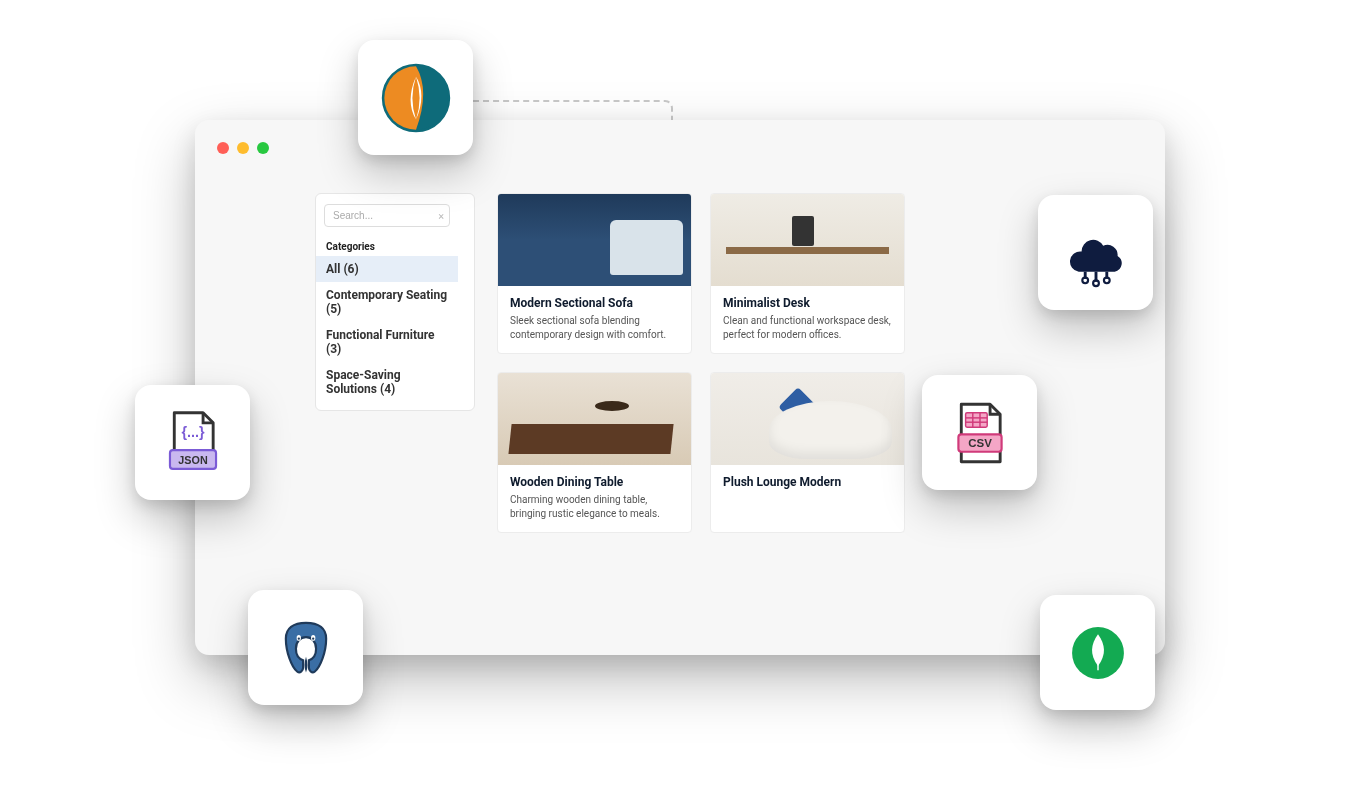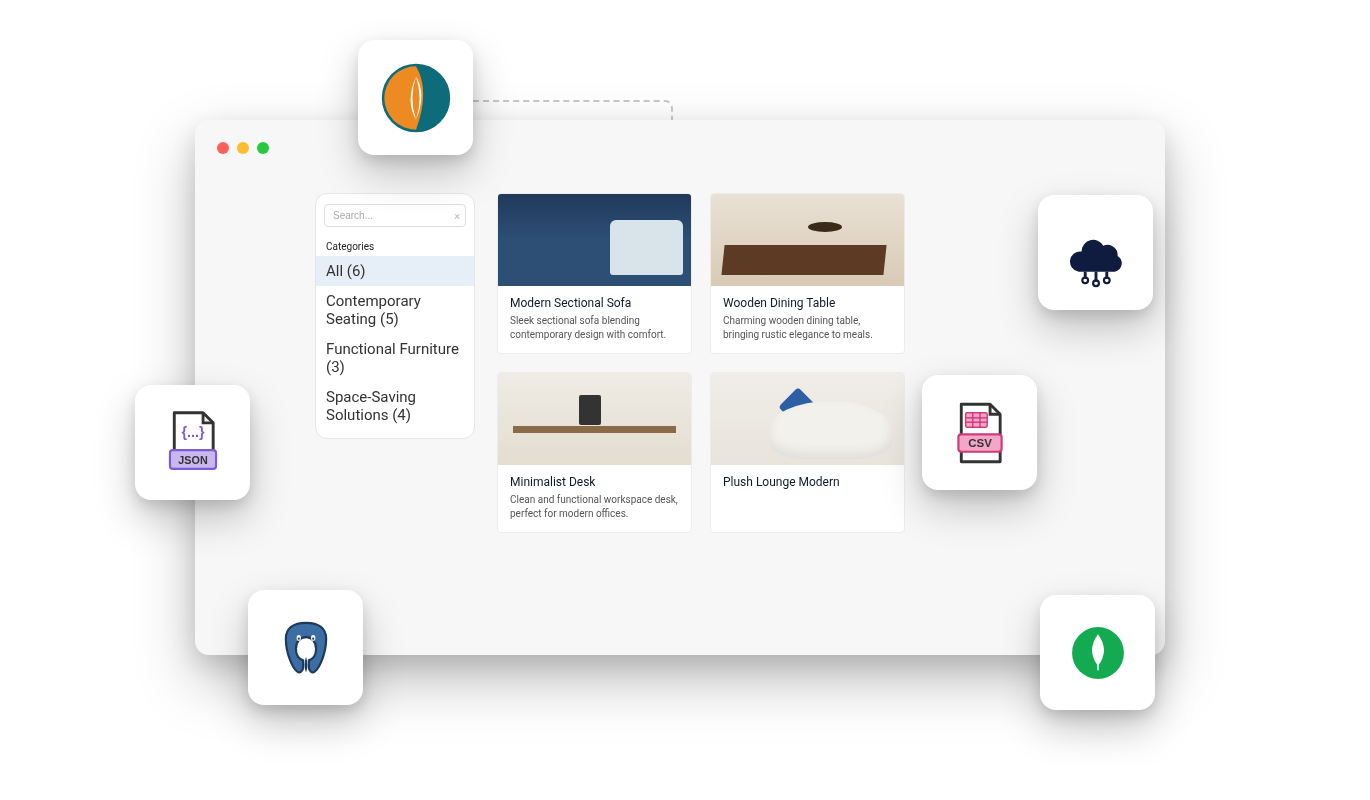--- a/index.html
+++ b/index.html
@@ -44,22 +44,22 @@
 .dot-green { background: #28c840; }
 
 
 .sidebar {
   position: absolute;
   left: 120px;
   top: 73px;
   width: 160px;
   background: #fff;
   border: 1px solid #e6e6e6;
-  border-radius: 12px;
-  padding: 6px 0 8px 0;
+  border-radius: 6px;
+  padding: 6px 16px 8px 0;
   font-size: 10px;
 }
 .search-wrap {
   margin: 4px 8px 8px 8px;
   position: relative;
 }
 .search-input {
   width: 100%;
   padding: 5px 22px 5px 8px;
   border: 1px solid #ddd;
@@ -71,31 +71,32 @@
 .search-clear {
   position: absolute;
   right: 6px;
   top: 50%;
   transform: translateY(-50%);
   color: #bbb;
   font-size: 11px;
   cursor: pointer;
 }
 .sidebar-heading {
-  font-weight: 400;
+  font-weight: 700;
   font-size: 10px;
   color: #222;
   padding: 6px 10px 4px 10px;
 }
 .cat-list { list-style: none; }
 .cat-item {
   padding: 6px 10px;
-  font-size: 15px;
+  font-size: 12px;
   color: #333;
   cursor: pointer;
+  font-weight: bold;
 }
 .cat-item.active {
   background: #e6eef8;
 }
 
 
 .grid {
   position: absolute;
   left: 302px;
   top: 73px;
@@ -111,21 +112,21 @@
   display: flex;
   flex-direction: column;
 }
 .card-img {
   height: 92px;
   background: #ccc;
   position: relative;
 }
 .card-body { padding: 10px 12px 12px 12px; }
 .card-title {
-  font-weight: 400;
+  font-weight: 700;
   font-size: 12px;
   color: #0f1b2d;
   margin-bottom: 4px;
 }
 .card-desc {
   font-size: 10px;
   color: #555;
   line-height: 1.35;
 }
 
@@ -252,31 +253,31 @@
 
   <div class="grid">
     <div class="card">
       <div class="card-img img-sofa"></div>
       <div class="card-body">
         <div class="card-title">Modern Sectional Sofa</div>
         <div class="card-desc">Sleek sectional sofa blending contemporary design with comfort.</div>
       </div>
     </div>
     <div class="card">
+      <div class="card-img img-desk"></div>
+      <div class="card-body">
+        <div class="card-title">Minimalist Desk</div>
+        <div class="card-desc">Clean and functional workspace desk, perfect for modern offices.</div>
+      </div>
+    </div>
+    <div class="card">
       <div class="card-img img-table"></div>
       <div class="card-body">
         <div class="card-title">Wooden Dining Table</div>
         <div class="card-desc">Charming wooden dining table, bringing rustic elegance to meals.</div>
-      </div>
-    </div>
-    <div class="card">
-      <div class="card-img img-desk"></div>
-      <div class="card-body">
-        <div class="card-title">Minimalist Desk</div>
-        <div class="card-desc">Clean and functional workspace desk, perfect for modern offices.</div>
       </div>
     </div>
     <div class="card">
       <div class="card-img img-chair"></div>
       <div class="card-body">
         <div class="card-title">Plush Lounge Modern</div>
       </div>
     </div>
   </div>
 </div>

